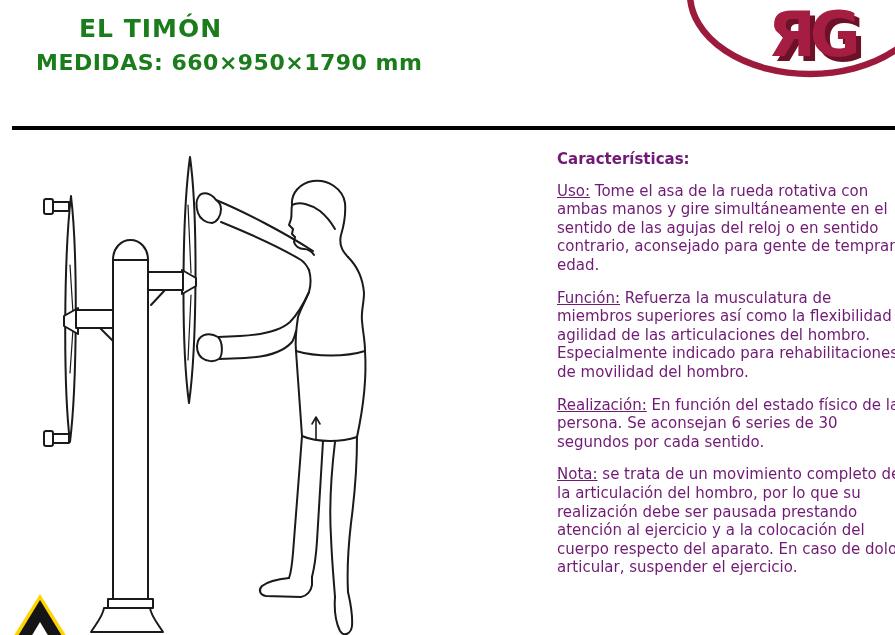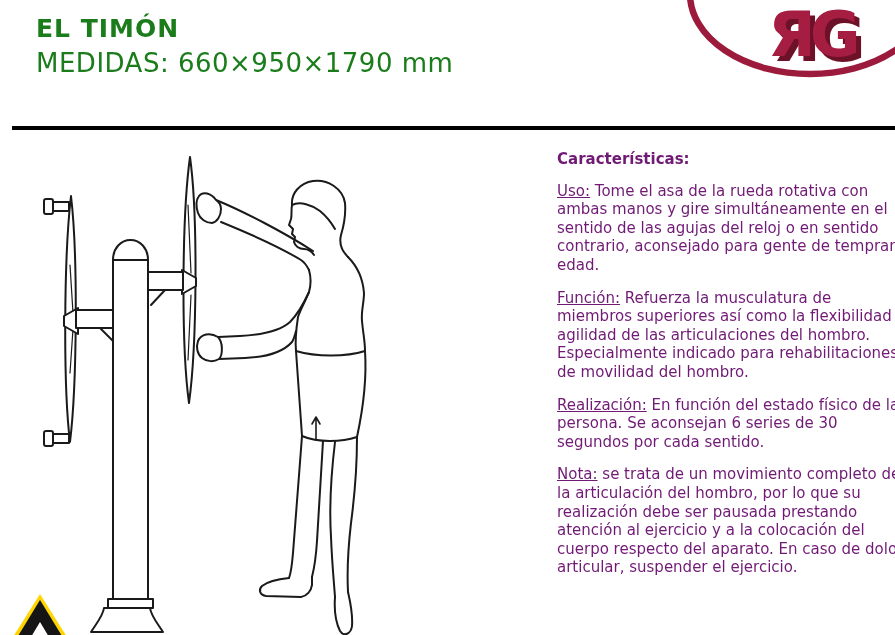--- a/index.html
+++ b/index.html
@@ -11,22 +11,22 @@
     font-family: "DejaVu Sans", "Liberation Sans", sans-serif;
   }
 
   
   .title-block {
     position: absolute; left: 36px; top: 12px;
     color: #1a7c1a;
     line-height: 34px;
     white-space: nowrap;
   }
-  .title-line-1, .title-line-2 { font-size: 25px; font-weight: bold; letter-spacing: 1px; }
-  .title-line-3 { font-size: 26px; font-weight: 400; letter-spacing: 0.5px; }
+  .title-line-1, .title-line-2 { font-size: 25px; font-weight: bold; letter-spacing: 1px; margin-left: 43px; }
+  .title-line-3 { font-size: 22px; font-weight: 700; letter-spacing: 0.5px; }
 
   .logo-svg { position: absolute; top: 0; right: 0; }
 
   .header-rule {
     position: absolute; left: 12px; top: 126px;
     width: 883px; height: 4px;
     background: #000000;
   }
 
   

